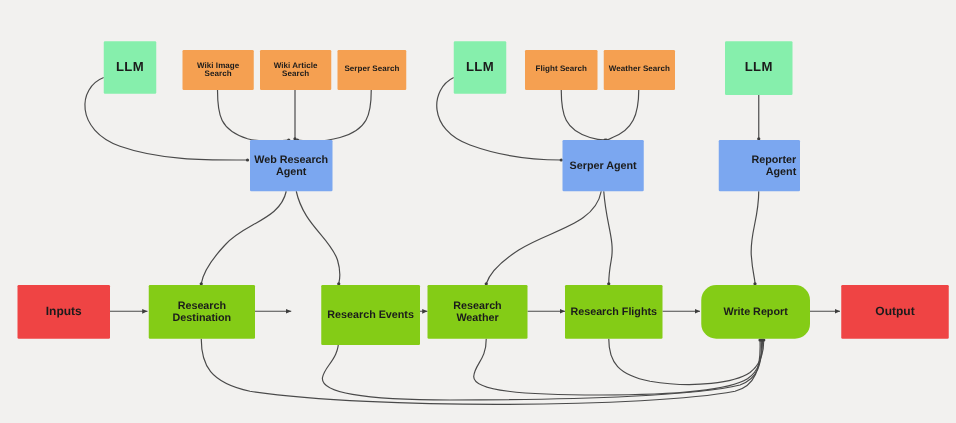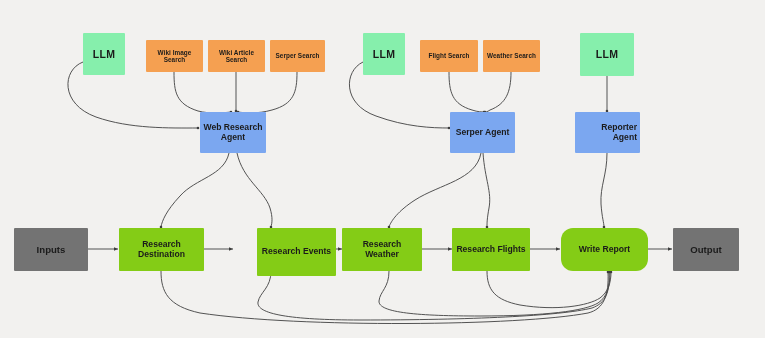--- a/index.html
+++ b/index.html
@@ -20,21 +20,21 @@
     justify-content:center;
     text-align:center;
     color:#1b1b1b;
     line-height:1.15;
     border-radius:1px;
   }
   .node-llm{background:#86efac;font-size:10.5px;font-weight:700;letter-spacing:.3px;}
   .node-tool{background:#f5a051;font-size:6.4px;font-weight:700;letter-spacing:.05px;}
   .node-agent{background:#7ba7f0;font-size:8.6px;font-weight:600;text-align:right;}
   .node-step{background:#84cc16;font-size:8.6px;font-weight:600;}
-  .node-io{background:#737373;font-size:9.6px;font-weight:600;}
+  .node-io{background:#ef4444;font-size:9.6px;font-weight:600;}
   .lbl{display:block;padding:0 3px;}
 </style>
 </head>
 <body>
 
 <div id="canvas">
 
   <svg id="edges" viewBox="0 0 765 338" xmlns="http://www.w3.org/2000/svg">
     <defs>
       <marker id="arrow" viewBox="0 0 10 10" refX="9" refY="5" markerWidth="5" markerHeight="5" orient="auto-start-reverse">
@@ -135,17 +135,17 @@
   </div>
   <div class="node node-step" style="left:452px;top:228px;width:78px;height:43px;">
     <span class="lbl">Research Flights</span>
   </div>
   <div class="node node-step" style="left:342px;top:228px;width:80px;height:43px;">
     <span class="lbl">Research Weather</span>
   </div>
   <div class="node node-step" style="left:561px;top:228px;width:87px;height:43px;border-radius:12px;">
     <span class="lbl">Write Report</span>
   </div>
-  <div class="node node-io" style="left:673px;top:228px;width:66px;height:43px;">
+  <div class="node node-io" style="left:673px;top:228px;width:86px;height:43px;">
     <span class="lbl">Output</span>
   </div>
 
 </div>
 
 </body></html>

